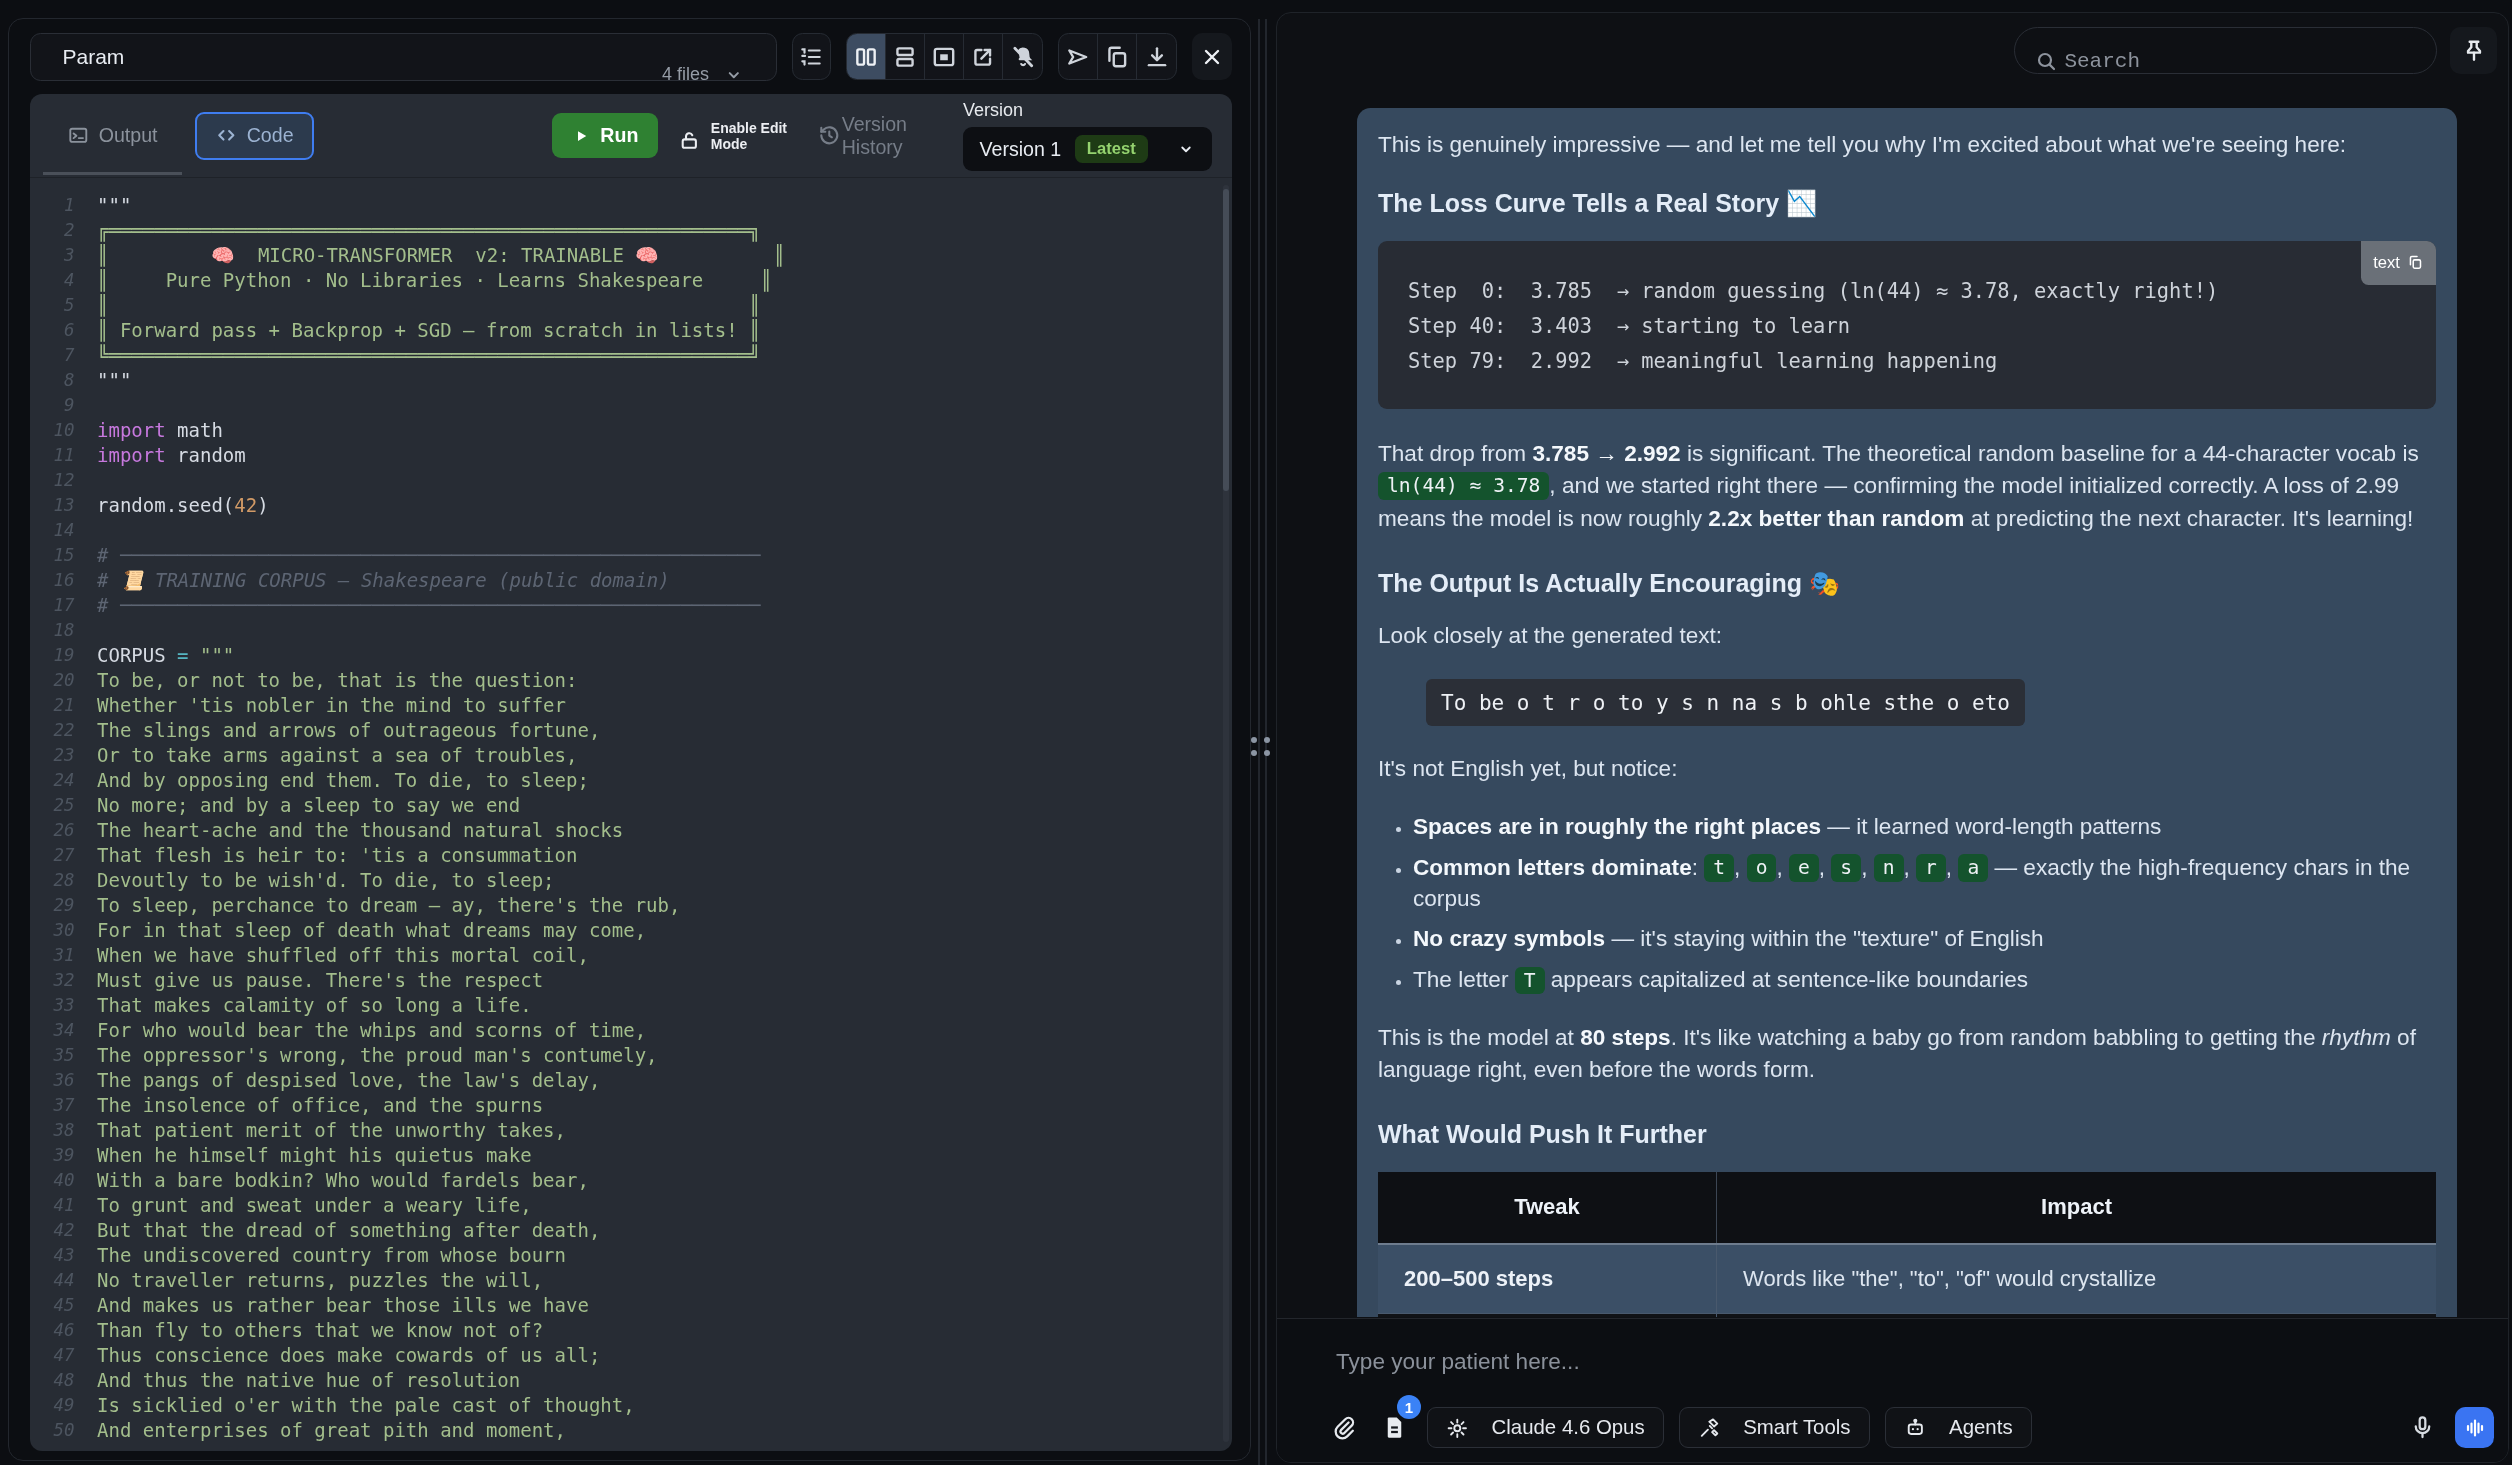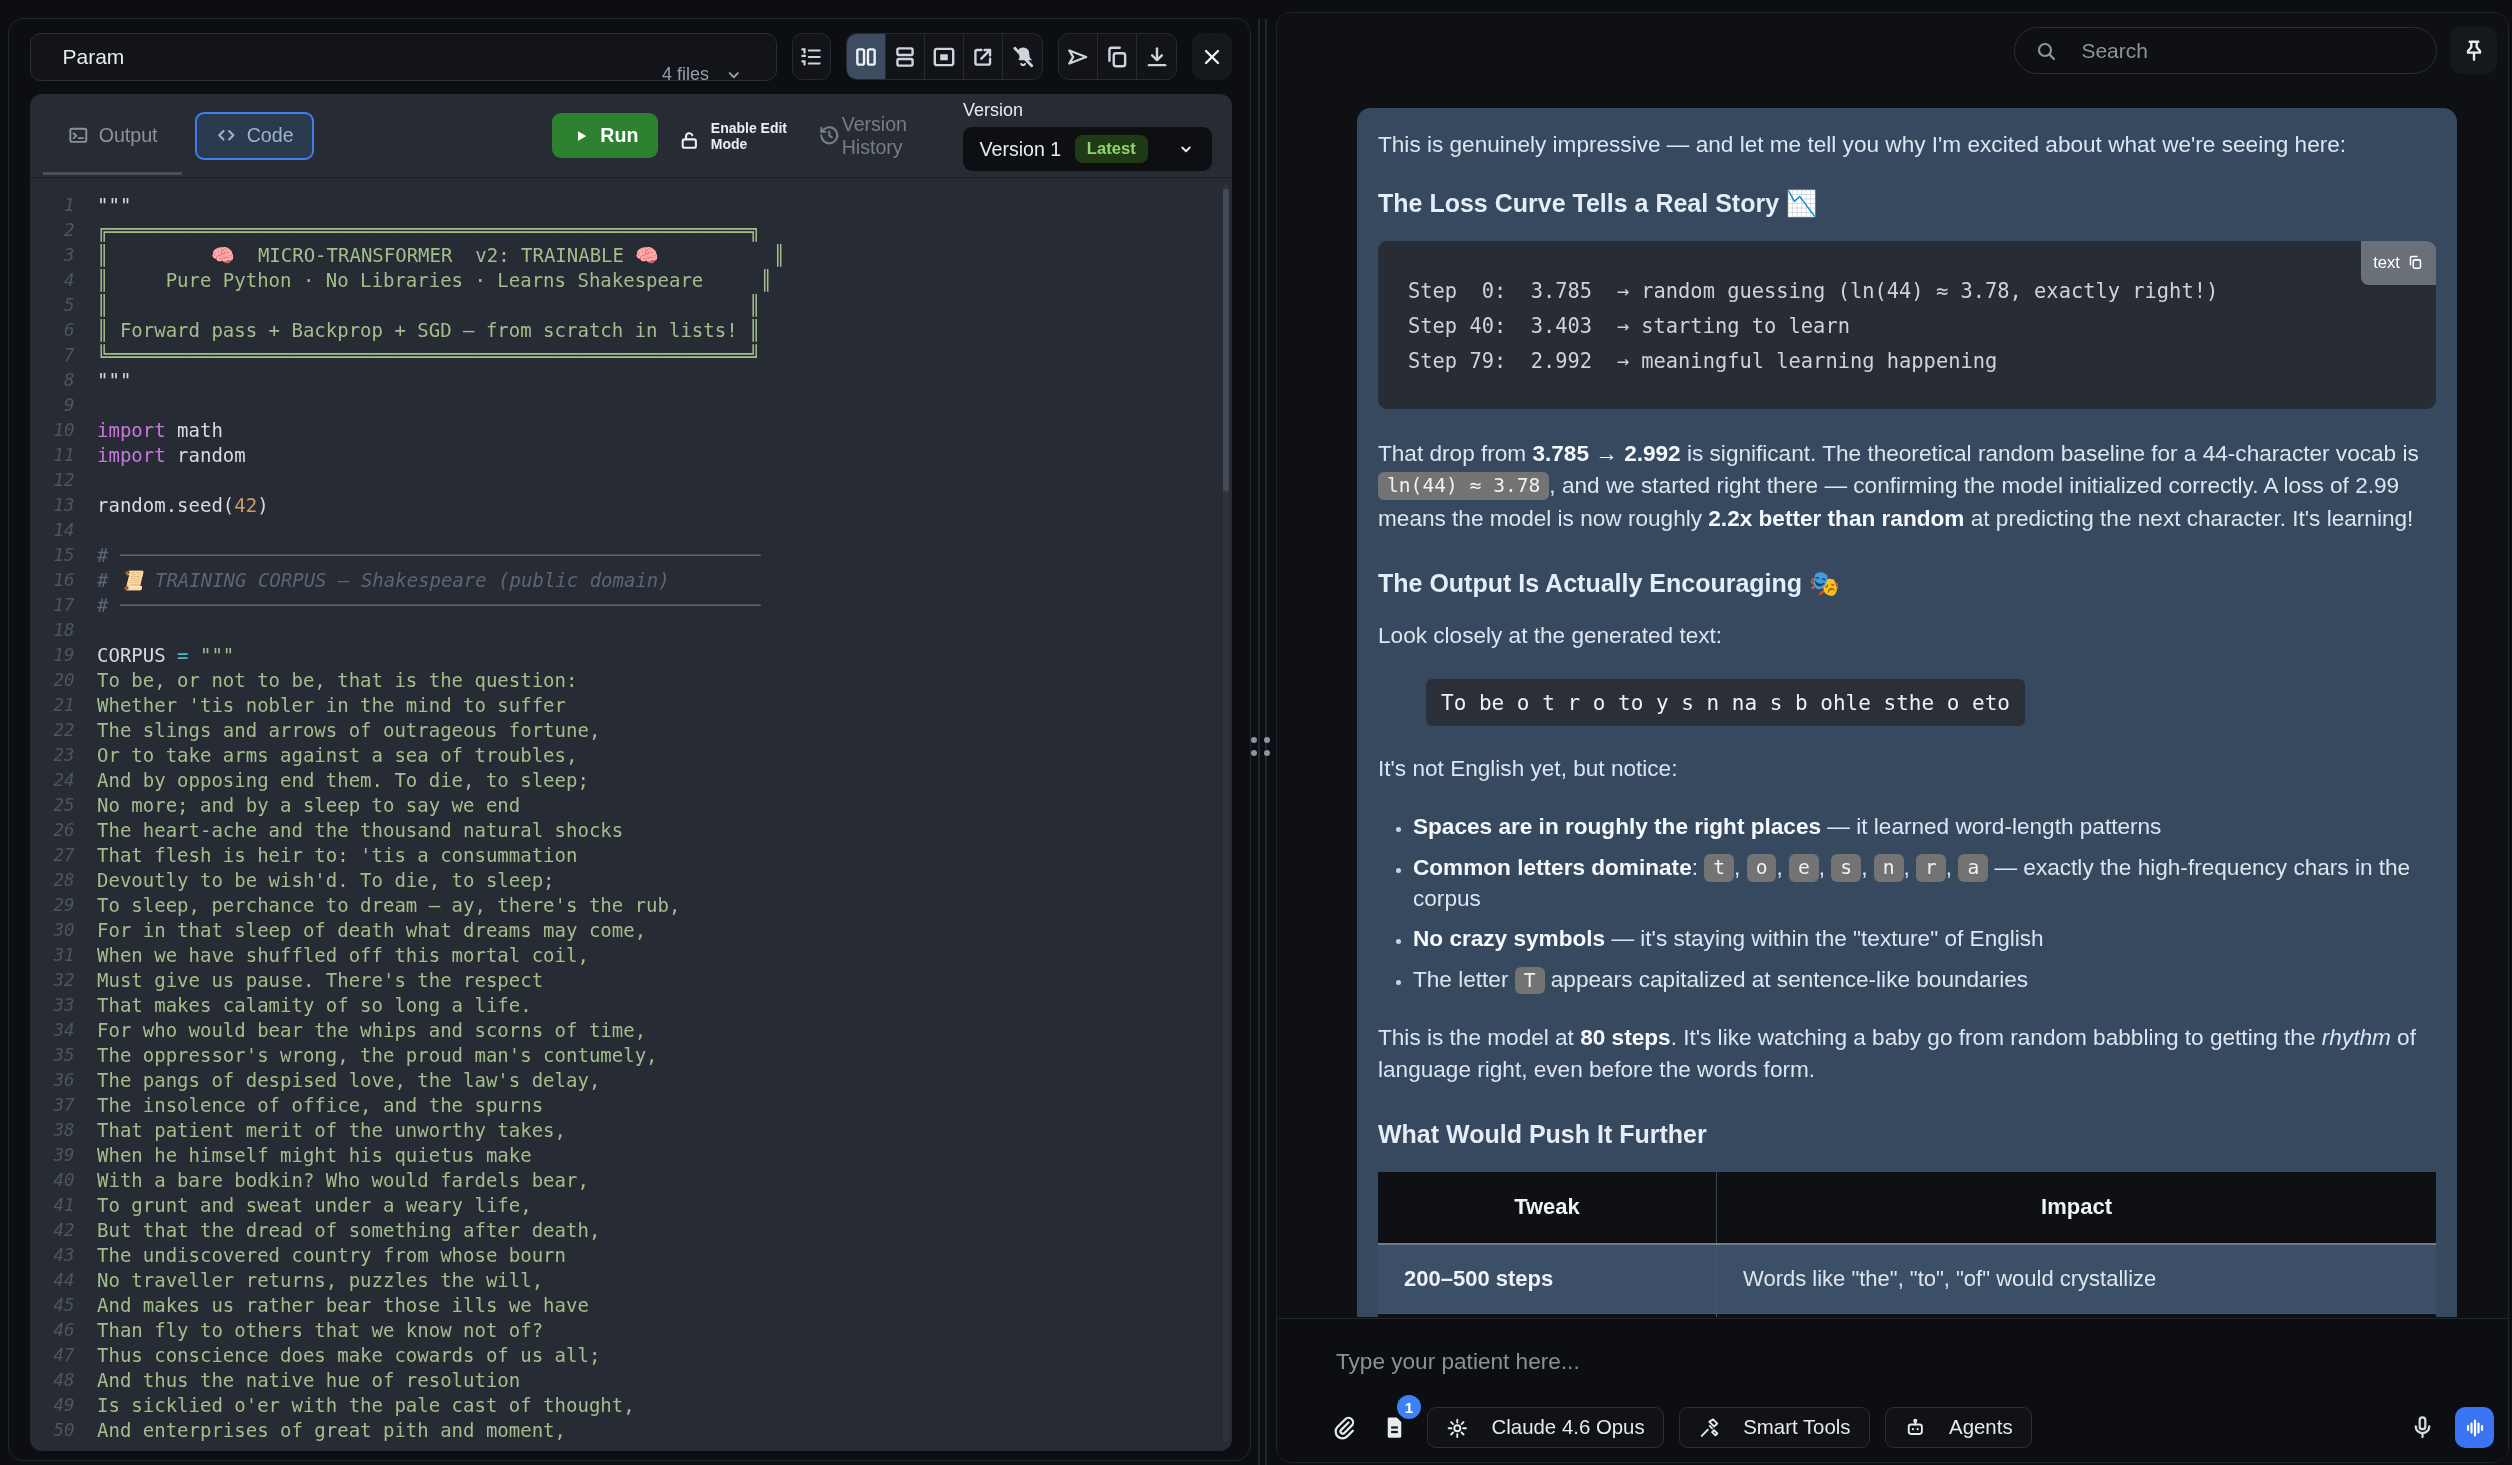--- a/index.html
+++ b/index.html
@@ -51,32 +51,32 @@
 
   
   .divline{position:absolute;top:19px;bottom:1.5px;width:1.5px;background:#22262d;}
   .grip{position:absolute;left:1251px;top:737px;display:grid;grid-template-columns:repeat(3,6px);grid-template-rows:repeat(2,6px);gap:6.8px;cursor:col-resize;}
   .grip i{width:6px;height:6px;border-radius:50%;background:#8b95a3;display:block;}
 
   
   .right-card{position:absolute;left:1276px;top:12px;right:3px;bottom:3px;border:1.5px solid #1f2329;border-radius:15px;
     background:#0e1014;box-sizing:border-box;overflow:hidden;}
   .rc-top{height:60px;display:flex;align-items:center;justify-content:flex-end;gap:13.6px;padding:7.5px 10.6px 0 0;}
-  .search-pill{width:423px;height:47px;border:1.5px solid #2a2e36;border-radius:754px;display:flex;align-items:center;gap:23px;
-    padding:0 19.6px;color:#8d939d;font-size:21px;box-sizing:border-box;cursor:text;}
+  .search-pill{width:423px;height:47px;border:1.5px solid #2a2e36;border-radius:754px;display:flex;align-items:flex-end;gap:6px;
+    padding:0 19.6px;color:#8d939d;font-size:21px;box-sizing:border-box;cursor:text;font-family:Liberation Mono, monospace;}
   .pin-btn{width:47px;height:47px;background:#15181d;border-radius:10.6px;display:flex;align-items:center;justify-content:center;cursor:pointer;}
 
   .messages{position:absolute;left:0;right:0;top:66px;bottom:145px;overflow:hidden;}
   .bubble{position:absolute;left:80px;top:29px;width:1100px;background:#36495e;border-radius:13.6px;
     padding:21px 21px 30px 21px;box-sizing:border-box;color:#dce5f0;font-size:22.6px;line-height:32px;}
   .bubble p{margin:0 0 27px 0;}
   .bubble h3{font-size:25px;line-height:30px;font-weight:700;color:#e4edf8;margin:33px 0 22.6px 0;}
   .bubble h3:first-of-type{margin-top:0;}
   .bubble strong{color:#f4f8fc;}
-  code.ic{background:#737373;padding:2.3px 9px;border-radius:6px;font-family:"DejaVu Sans Mono",monospace;
+  code.ic{background:#14532d;padding:2.3px 9px;border-radius:6px;font-family:"DejaVu Sans Mono",monospace;
     font-size:19.6px;color:#eef1f5;text-align:right;}
   .codeblock{position:relative;background:#282c34;border-radius:9px;margin:0 0 29px 0;padding:33px 30px 30px 30px;}
   .codeblock pre{margin:0;font-family:"DejaVu Sans Mono",monospace;font-size:20.4px;line-height:35px;color:#ced3da;white-space:pre;}
   .cb-label{position:absolute;top:0;right:0;background:#6a7078;color:#fff;font-size:16.6px;padding:6px 12px;
     border-radius:0 9px 0 7.5px;display:flex;gap:7.5px;align-items:center;cursor:pointer;}
   .gen{margin:0 0 27px 48px;display:inline-block;background:#2b2f37;padding:7.5px 15px;border-radius:6px;
     font-family:"DejaVu Sans Mono",monospace;font-size:21px;color:#eef1f5;}
   .bubble ul{margin:0 0 26px 0;padding-left:35px;}
   .bubble li{margin:0 0 10.6px 0;line-height:30px;}
   .bubble li::marker{color:#c9d4e2;font-size:18px;}

